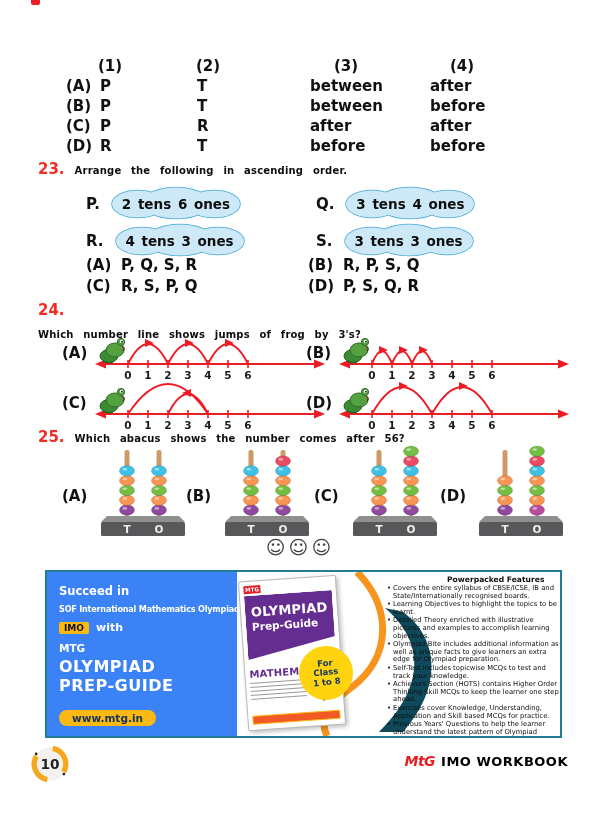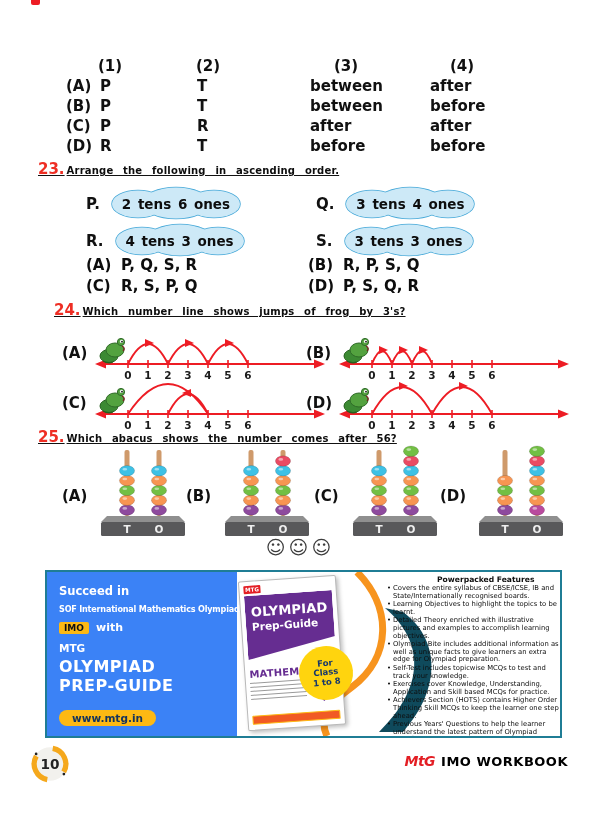--- a/index.html
+++ b/index.html
@@ -6,21 +6,21 @@
   .page{position:relative;width:600px;height:814px;background:#ffffff;overflow:hidden;
         font-family:"DejaVu Sans",sans-serif;color:#111;}
   .corner-mark{position:absolute;left:31px;top:0;width:9px;height:5px;background:#ed1c24;border-radius:0 0 2px 2px;}
 
   
   .ttable{position:absolute;left:66px;top:56px;font-size:15px;font-weight:bold;color:#111;}
   .trow{display:grid;grid-template-columns:30px 100px 110px 122px 110px;height:20px;align-items:center;}
   .trow .c1{padding-left:4px;} .trow .c2{padding-left:1px;} .trow .c3{padding-left:4px;} .trow .c4{padding-left:2px;}
   .trow .h1{padding-left:2px;} .trow .h2{padding-left:0;} .trow .h3{padding-left:28px;} .trow .h4{padding-left:22px;}
 
-  .qhead{position:absolute;display:flex;gap:2px;align-items:baseline;text-decoration:underline;}
+  .qhead{position:absolute;display:flex;gap:10px;align-items:baseline;}
   .qnum{color:#ee2e24;font-weight:bold;font-size:15px;}
   .qtitle{font-weight:bold;font-size:10px;color:#0d0d0d;word-spacing:6px;letter-spacing:.2px;}
 
   
   .bubble-item{position:absolute;display:flex;align-items:center;gap:8px;font-size:15px;font-weight:bold;}
   .cloud{position:relative;width:136px;height:40px;display:inline-block;}
   .cloud svg{position:absolute;left:0;top:0;}
   .cloud-text{position:absolute;left:0;top:0;width:136px;height:40px;display:flex;align-items:center;justify-content:center;
               font-size:13.5px;font-weight:bold;color:#0d0d0d;word-spacing:2px;}
   .optrow{position:absolute;display:flex;gap:7px;font-size:15px;font-weight:bold;color:#0d0d0d;}
@@ -64,21 +64,21 @@
   .book-bar{height:1.5px;background:#9a9a9a;margin-top:2.6px;width:56px;}
   .book-diamond{position:absolute;right:9px;bottom:28px;width:20px;height:20px;background:#662d91;transform:rotate(45deg);
                 display:flex;align-items:center;justify-content:center;}
   .book-diamond span{transform:rotate(-45deg);color:#fff;font-weight:800;font-size:10px;}
   .book-banner{position:absolute;left:4px;right:4px;bottom:5px;height:9px;background:#f15a24;border-radius:1px;
                border:1px solid #fdb913;box-sizing:border-box;}
   .for-badge{position:absolute;left:252px;top:74px;width:54px;height:54px;border-radius:50%;background:#ffd40e;
              z-index:3;display:flex;flex-direction:column;align-items:center;justify-content:center;
              color:#17386b;font-weight:800;transform:rotate(-6deg);font-size:8.5px;line-height:9.5px;}
   .ad-feats{position:absolute;left:338px;top:3px;width:176px;color:#0e0e0e;z-index:4;}
-  .feats-title{font-size:7.6px;font-weight:700;margin-left:6px;padding-left:46px;}
+  .feats-title{font-size:7.6px;font-weight:700;margin-left:16px;padding-left:46px;}
   .feats-list{margin:1px 0 0 0;padding:0 0 0 2px;list-style:none;}
   .feats-list li{font-size:6.8px;line-height:7.6px;margin-top:1px;position:relative;padding-left:6px;}
   .feats-list li::before{content:"\2022";position:absolute;left:0;top:0;}
 
   
   .page-badge{position:absolute;left:30px;top:744px;}
   .footer-brand{position:absolute;right:32px;top:753px;display:flex;align-items:center;gap:6px;}
   .mtg-logo{color:#e31e24;font-weight:800;font-style:italic;font-size:14px;letter-spacing:-.5px;}
   .footer-title{font-weight:800;font-size:13px;color:#000;letter-spacing:.5px;}
 </style>
@@ -196,21 +196,21 @@
   </div>
   <div class="optrow" style="left:86px;top:277px;">
     <span class="olabel">(C)</span>
     <span>R, S, P, Q</span>
   </div>
   <div class="optrow" style="left:308px;top:277px;">
     <span class="olabel">(D)</span>
     <span>P, S, Q, R</span>
   </div>
 
-  <div class="qhead" style="left:54px;top:301px;">
+  <div class="qhead" style="left:38px;top:301px;flex-direction:column;">
     <span class="qnum">24.</span>
     <span class="qtitle">Which number line shows jumps of frog by 3's?</span>
   </div>
   <div class="nl-group" style="left:62px;top:322px;">
     <span class="nl-label">(A)</span>
     <span class="numberline"><svg width="232" height="58" viewBox="0 0 232 58">
           <line x1="8" y1="42" x2="224" y2="42" stroke="#ed1c24" stroke-width="2"></line>
           <polygon points="1,42 12,37.5 12,46.5" fill="#ed1c24"></polygon>
           <polygon points="231,42 220,37.5 220,46.5" fill="#ed1c24"></polygon>
           <line x1="34" y1="38" x2="34" y2="46" stroke="#ed1c24" stroke-width="1.6"></line>
@@ -530,22 +530,22 @@
       <span>1 to 8</span>
     </div>
     <div class="ad-feats">
       <div class="feats-title">Powerpacked Features</div>
       <ul class="feats-list">
         <li>Covers the entire syllabus of CBSE/ICSE, IB and State/Internationally recognised boards.</li>
         <li>Learning Objectives to highlight the topics to be learnt.</li>
         <li>Detailed Theory enriched with illustrative pictures and examples to accomplish learning objectives.</li>
         <li>Olympiad Bite includes additional information as well as unique facts to give learners an extra edge for Olympiad preparation.</li>
         <li>Self-Test includes topicwise MCQs to test and track your knowledge.</li>
+        <li>Achievers Section (HOTS) contains Higher Order Thinking Skill MCQs to keep the learner one step ahead.</li>
         <li>Exercises cover Knowledge, Understanding, Application and Skill based MCQs for practice.</li>
-        <li>Achievers Section (HOTS) contains Higher Order Thinking Skill MCQs to keep the learner one step ahead.</li>
         <li>Previous Years' Questions to help the learner understand the latest pattern of Olympiad questions.</li>
 
       </ul>
     </div>
   </div>
 
   <div class="page-badge">
     <svg id="badge-svg" width="40" height="40" viewBox="0 0 38 38">
         <circle cx="19" cy="19" r="16" fill="#f2f1ed"></circle>
         <path d="M21.6 4.2 A15 15 0 0 1 32 26.5" stroke="#f5a81c" stroke-width="5" fill="none"></path>

